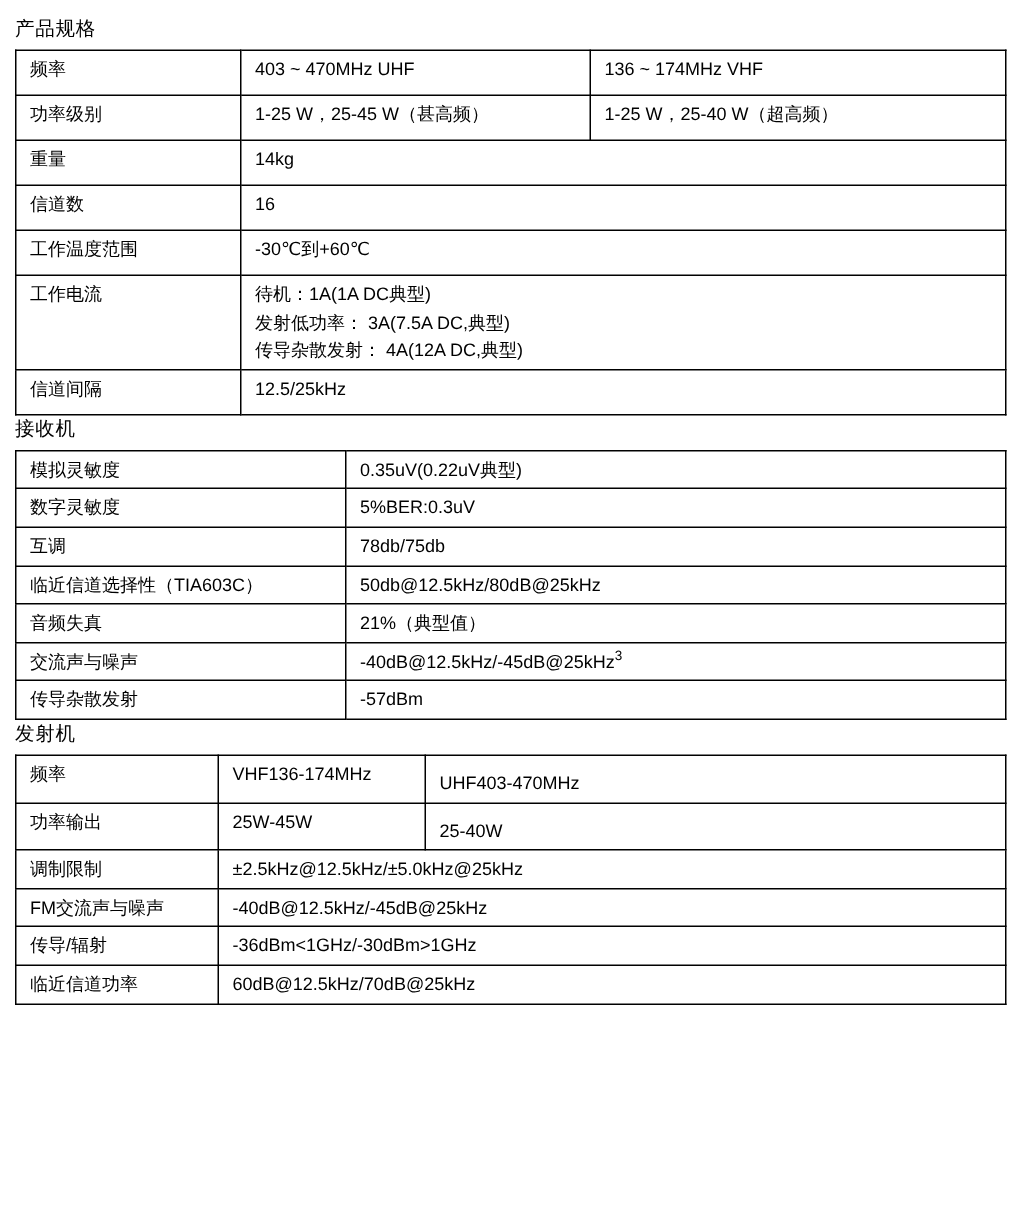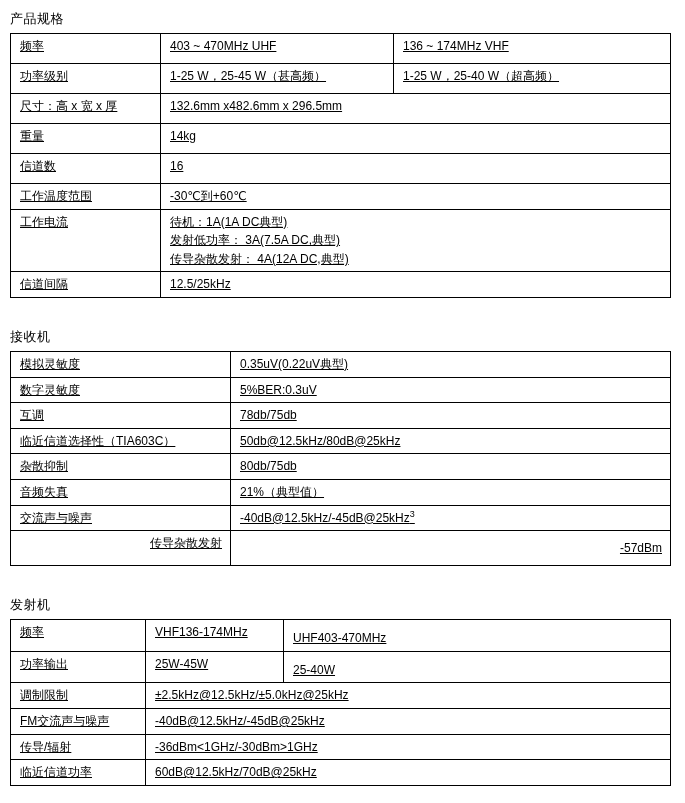--- a/index.html
+++ b/index.html
@@ -5,41 +5,40 @@
   html, body {
     margin: 0;
     padding: 0;
     background: #ffffff;
     color: #000000;
     font-family: "Liberation Sans", "DejaVu Sans", sans-serif;
   }
   body { width: 685px; min-height: 803px; }
   .doc { padding: 10px 13px 20px 10px; }
   section { display: block; }
-  .doc > section + section { margin-top: 30px; }
+  .doc > section + section { }
   h2.sec-title {
     font-size: 13px;
     font-weight: normal;
     margin: 0 0 5px 0;
     letter-spacing: 0.5px;
   }
   table.spec {
     border-collapse: collapse;
     table-layout: fixed;
     width: 660px;
   }
   table.spec td {
     border: 1px solid #000000;
     font-size: 12px;
     line-height: 1.55;
     padding: 3px 8px 3px 9px;
     vertical-align: top;
     overflow: hidden;
     word-wrap: break-word;
-    text-decoration: underline;
   }
   
   .t1 td { height: 23px; }
   .t1 tr:nth-child(6) td { height: 17px; }
   .t1 tr:nth-child(8) td { height: 18px; }
   .t2 td { height: 14px; }
   .t2 tr:nth-child(8) td { height: 23px; text-align: right; }
   .t2 tr:nth-child(8) td:nth-child(2) { padding-top: 8px; }
   .t3 td { height: 15px; }
   .t3 tr:nth-child(1) td, .t3 tr:nth-child(2) td { height: 17px; }
@@ -67,24 +66,20 @@
       <tbody>
           <tr>
             <td>频率</td>
             <td><span>403 ~ 470MHz UHF</span></td>
             <td><span>136 ~ 174MHz VHF</span></td>
           </tr>
           <tr>
             <td>功率级别</td>
             <td><span>1-25 W，25-45 W（甚高频）</span></td>
             <td><span>1-25 W，25-40 W（超高频）</span></td>
-          </tr>
-          <tr>
-            <td>尺寸：高 x 宽 x 厚</td>
-            <td colspan="2"><span>132.6mm x482.6mm x 296.5mm</span></td>
           </tr>
           <tr>
             <td>重量</td>
             <td colspan="2"><span>14kg</span></td>
           </tr>
           <tr>
             <td>信道数</td>
             <td colspan="2"><span>16</span></td>
           </tr>
           <tr>
@@ -123,24 +118,20 @@
             <td>数字灵敏度</td>
             <td><span>5%BER:0.3uV</span></td>
           </tr>
           <tr>
             <td>互调</td>
             <td><span>78db/75db</span></td>
           </tr>
           <tr>
             <td>临近信道选择性（TIA603C）</td>
             <td><span>50db@12.5kHz/80dB@25kHz</span></td>
-          </tr>
-          <tr>
-            <td>杂散抑制</td>
-            <td><span>80db/75db</span></td>
           </tr>
           <tr>
             <td>音频失真</td>
             <td><span>21%（典型值）</span></td>
           </tr>
           <tr>
             <td>交流声与噪声</td>
             <td><span>-40dB@12.5kHz/-45dB@25kHz</span><sup>3</sup></td>
           </tr>
           <tr>

